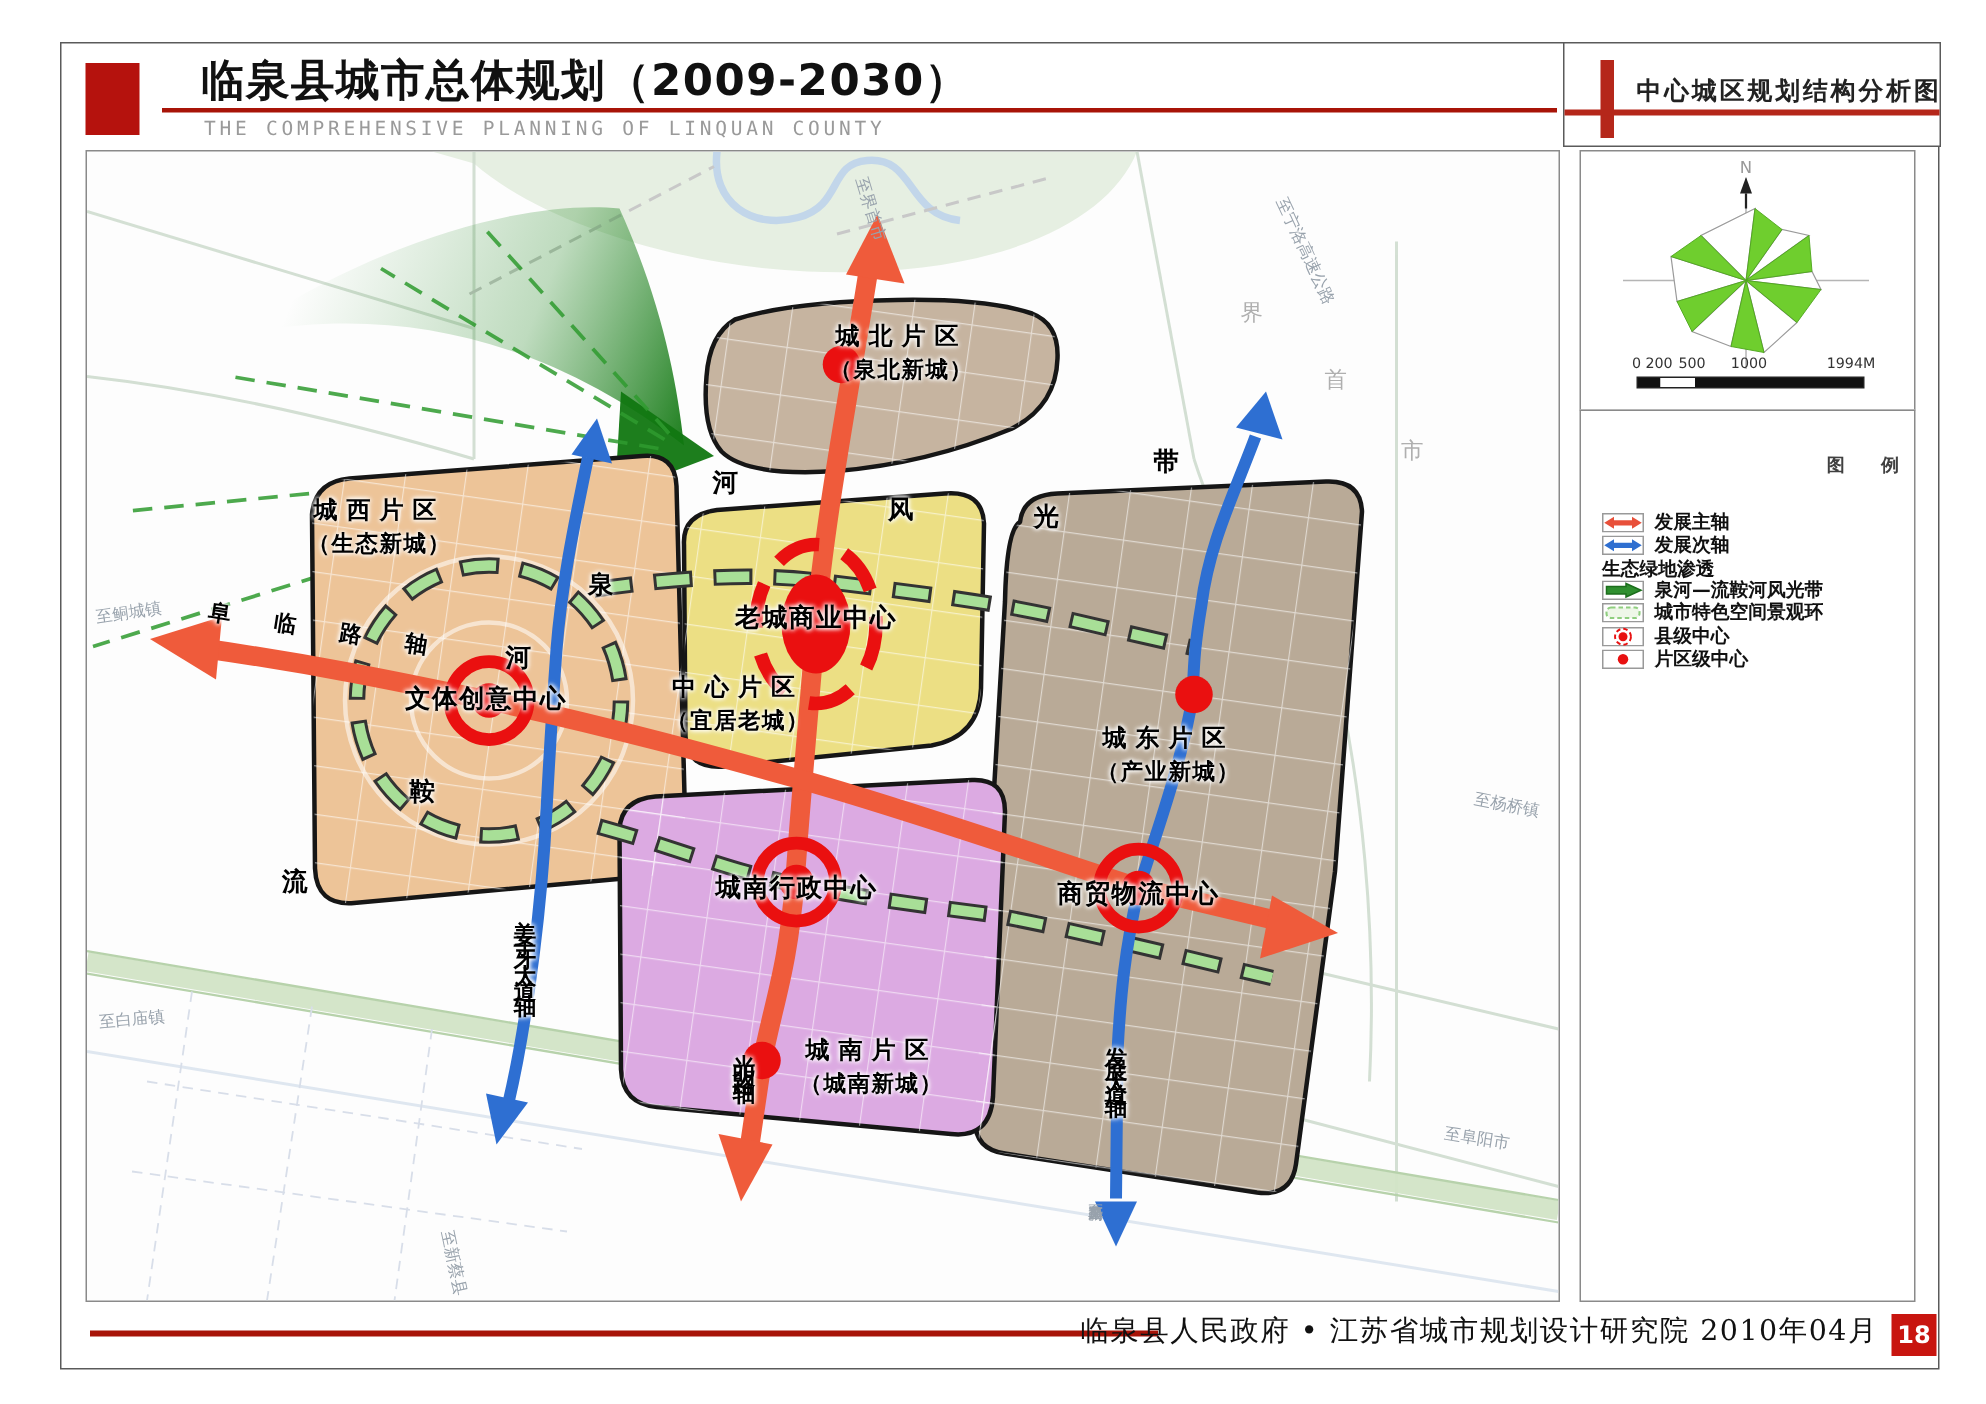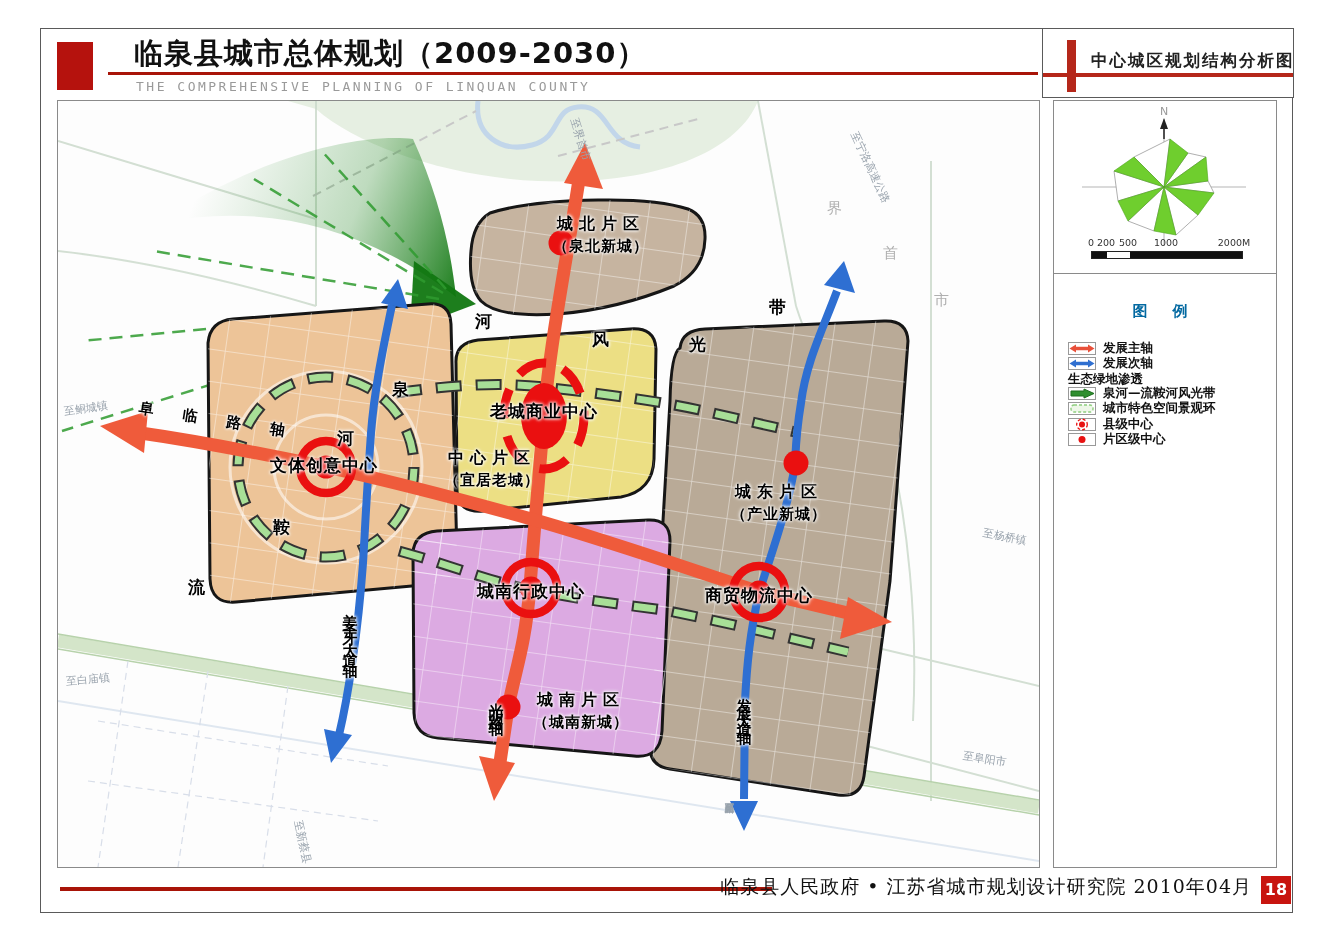--- a/index.html
+++ b/index.html
@@ -32,22 +32,22 @@
   .al{position:absolute;font-size:15px;font-weight:bold;color:#000;white-space:nowrap;}
   .av{position:absolute;writing-mode:vertical-rl;font-size:15px;font-weight:bold;color:#000;}
   .sc{position:absolute;font-family:"DejaVu Serif","Liberation Serif",serif;font-size:17px;
       font-weight:bold;color:#000;}
   .bc{position:absolute;font-size:15px;color:#afafaf;}
   .rl{position:absolute;font-size:11px;color:#98a2ac;white-space:nowrap;transform-origin:0 50%;}
   .rv{position:absolute;writing-mode:vertical-rl;font-size:10px;color:#98a2ac;}
   
   .compass-box{position:absolute;left:1053px;top:100px;width:222px;height:172px;border:1px solid #8a8a8a;background:#fff;}
   .legend-box{position:absolute;left:1053px;top:273px;width:222px;height:593px;border:1px solid #8a8a8a;background:#fff;}
-  .legend-title{position:absolute;left:0;top:28px;width:100%;text-align:center;font-size:15px;
-                font-weight:bold;letter-spacing:10px;color:#0369a1;}
+  .legend-title{position:absolute;left:0;top:28px;width:100%;text-align:right;font-size:12px;
+                font-weight:bold;letter-spacing:10px;color:#404040;}
   .lrow{position:absolute;left:14px;height:16px;display:flex;align-items:center;gap:7px;}
   .lrow .txt{font-size:12.5px;font-weight:bold;color:#111;white-space:nowrap;}
   .tick{position:absolute;font-size:9.5px;color:#333;transform:translateX(-50%);}
   .segbar{position:absolute;left:37px;top:150px;width:150px;height:6px;border:1px solid #222;background:#fff;}
   .seg{position:absolute;top:0;height:100%;}
   
   .footer-line{position:absolute;left:60px;top:887px;width:712px;height:3.5px;background:#a81408;}
   .footer-text{position:absolute;right:72px;top:874px;font-family:"DejaVu Serif","Liberation Serif",serif;
                font-size:19px;color:#111;letter-spacing:1px;white-space:nowrap;}
   .badge{position:absolute;left:1261px;top:876px;width:30px;height:28px;background:#c8150f;color:#fff;
@@ -192,20 +192,24 @@
         <circle cx="503" cy="142" r="12.5" fill="#ea1010"></circle>
         <circle cx="738" cy="362" r="12.5" fill="#ea1010"></circle>
         <circle cx="450" cy="606" r="12.5" fill="#ea1010"></circle>
       </g>
     </svg>
 
     <div class="dl halo" style="left:454px;top:111px;">
       <span class="l1">城北片区</span>
       <span class="l2">（泉北新城）</span>
     </div>
+    <div class="dl halo" style="left:106px;top:227px;">
+      <span class="l1">城西片区</span>
+      <span class="l2">（生态新城）</span>
+    </div>
     <div class="dl halo" style="left:345px;top:345px;">
       <span class="l1">中心片区</span>
       <span class="l2">（宜居老城）</span>
     </div>
     <div class="dl halo" style="left:632px;top:379px;">
       <span class="l1">城东片区</span>
       <span class="l2">（产业新城）</span>
     </div>
     <div class="dl halo" style="left:434px;top:587px;">
       <span class="l1">城南片区</span>
@@ -265,21 +269,21 @@
           <polygon points="110,86 60,70 80,56"></polygon>
       </g>
       <text x="110" y="14" text-anchor="middle" font-size="11" fill="#999999">N</text>
       <polygon points="106,28 110,17 114,28" fill="#222"></polygon>
       <line x1="110" y1="28" x2="110" y2="38" stroke="#222" stroke-width="1.5"></line>
     </svg>
     <span class="tick" style="left:37px;top:136px;">0</span>
     <span class="tick" style="left:52px;top:136px;">200</span>
     <span class="tick" style="left:74px;top:136px;">500</span>
     <span class="tick" style="left:112px;top:136px;">1000</span>
-    <span class="tick" style="left:180px;top:136px;">2000M</span>
+    <span class="tick" style="left:180px;top:136px;">1994M</span>
     <div class="segbar">
       <div class="seg" style="left:0;width:15px;background:#111;"></div>
       <div class="seg" style="left:15px;width:22.5px;background:#fff;"></div>
       <div class="seg" style="left:37.5px;width:112.5px;background:#111;"></div>
     </div>
   </div>
 
   <div class="legend-box">
     <div class="legend-title">图  例</div>
 

